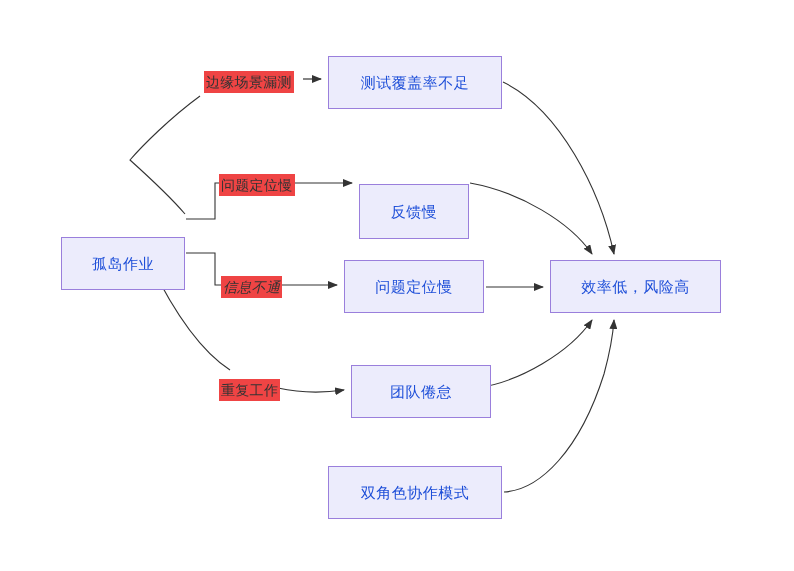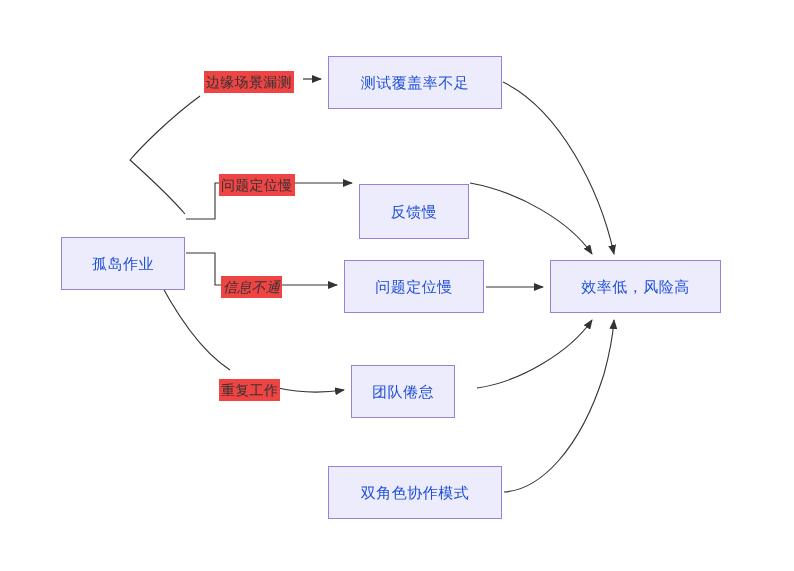--- a/index.html
+++ b/index.html
@@ -94,21 +94,21 @@
   </div>
 
   <div class="node" style="left:359px; top:156px; width:110px; height:55px;margin-top:28px;">
     <span>反馈慢</span>
   </div>
 
   <div class="node" style="left:344px; top:260px; width:140px; height:53px;">
     <span>问题定位慢</span>
   </div>
 
-  <div class="node" style="left:351px; top:365px; width:104px; height:53px;">
+  <div class="node" style="left:351px; top:365px; width:140px; height:53px;">
     <span>团队倦怠</span>
   </div>
 
   <div class="node" style="left:328px; top:466px; width:174px; height:53px;">
     <span>双角色协作模式</span>
   </div>
 
   <div class="node" style="left:550px; top:260px; width:171px; height:53px;">
     <span>效率低，风险高</span>
   </div>

